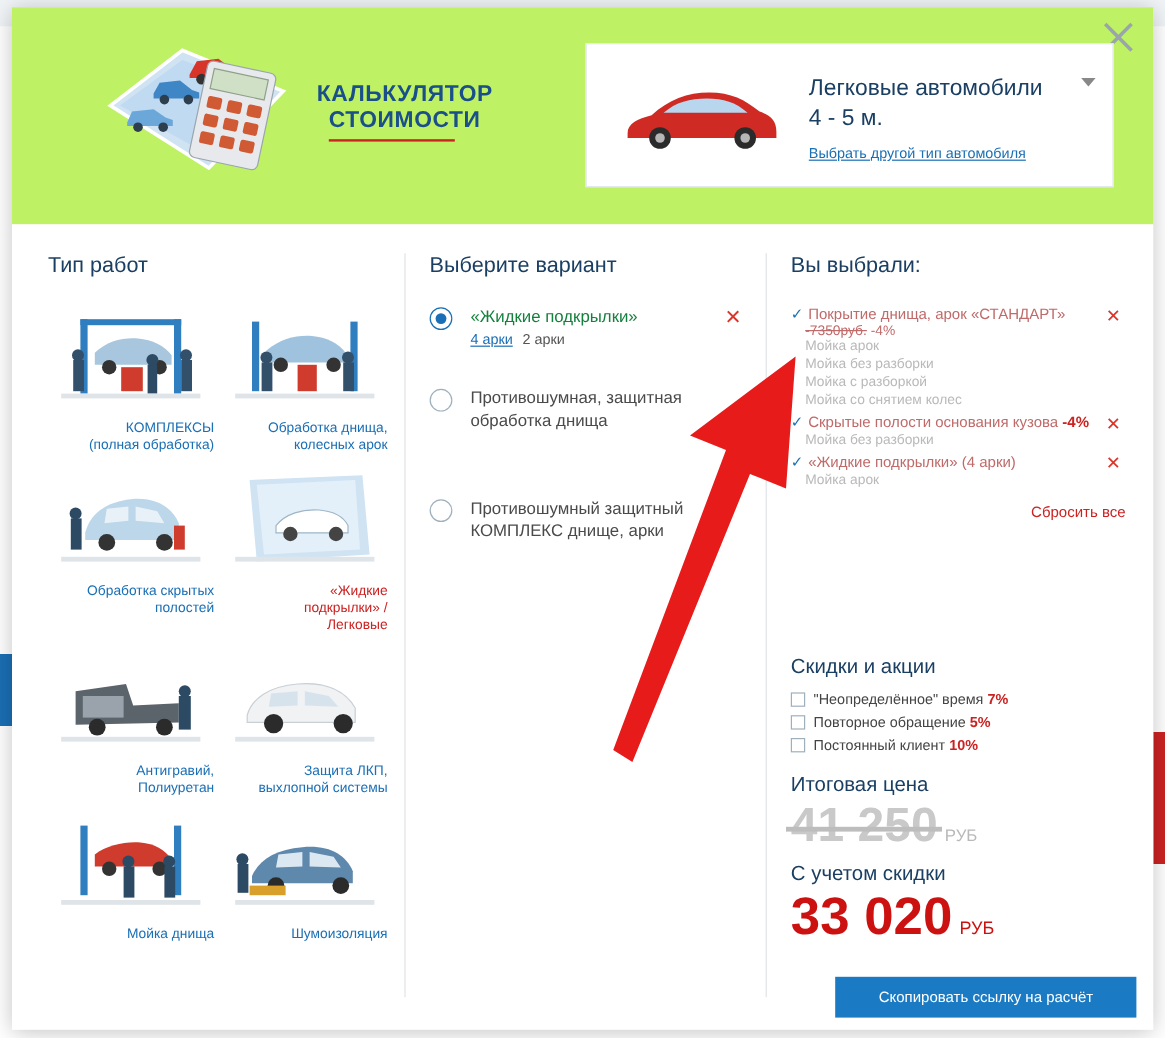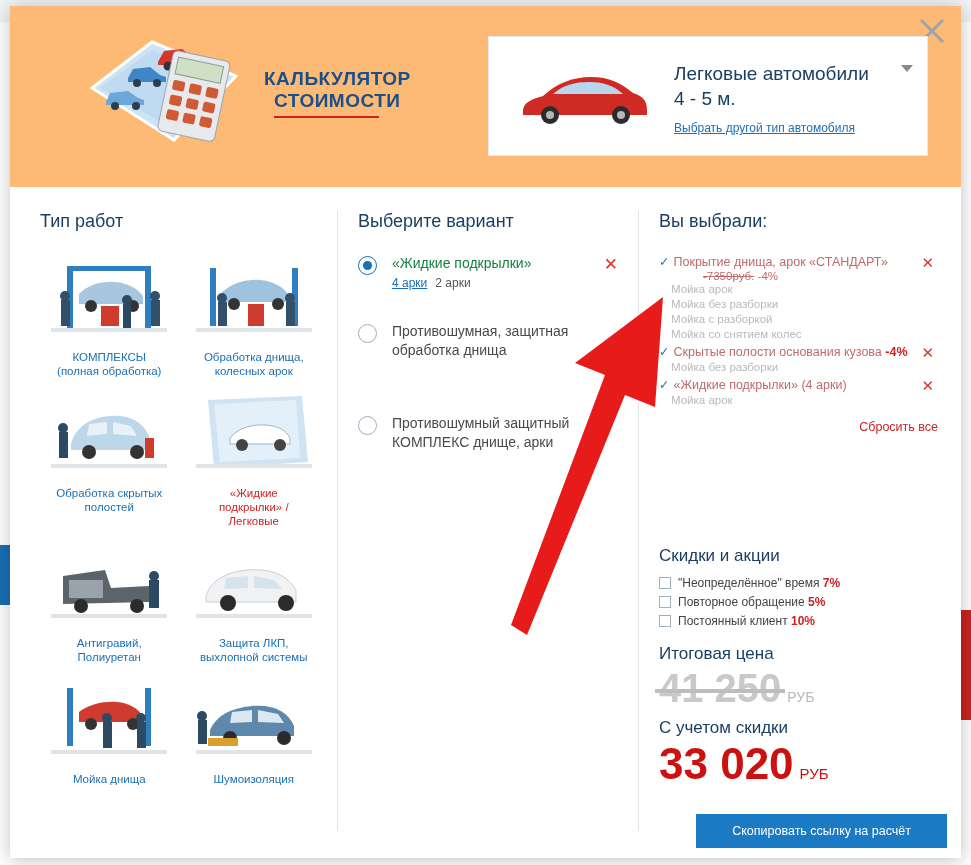--- a/index.html
+++ b/index.html
@@ -19,21 +19,21 @@
   .page-bg .bar-grey { position: absolute; left: 0; top: 0; width: 971px; height: 6px; background: #dfe5ea; }
 
   
   .modal {
     position: absolute; left: 10px; top: 6px;
     width: 951px; height: 852px;
     background: #ffffff;
     box-shadow: 0 2px 18px rgba(0,0,0,.25);
   }
   .modal-header {
-    height: 181px; background: #fdba74; position: relative;
+    height: 181px; background: #bef264; position: relative;
   }
   .close-icon {
     position: absolute; right: 12px; top: 8px;
     width: 34px; height: 34px; cursor: pointer;
   }
   .close-icon svg { display: block; }
 
   
   .logo-wrap { position: absolute; left: 64px; top: 22px; width: 340px; height: 130px; }
   .logo-art { position: absolute; left: 0; top: 0; width: 180px; height: 125px; }
@@ -69,21 +69,21 @@
   .modal-body { position: absolute; left: 0; top: 181px; width: 951px; height: 671px; background: #fff; }
   .col { position: absolute; top: 24px; }
   .col-1 { left: 30px; width: 283px; }
   .col-2 { left: 327px; width: 283px; border-left: 1px solid #dfe4e8; padding-left: 20px; height: 620px; }
   .col-3 { left: 628px; width: 300px; border-left: 1px solid #dfe4e8; padding-left: 20px; height: 620px; }
 
   .col-title { font-size: 18px; color: #1a3f63; margin-bottom: 22px; }
 
   
   .grid { display: grid; grid-template-columns: 1fr 1fr; gap: 6px 6px; }
-  .grid-item { text-align: center; cursor: pointer; padding-bottom: 6px; }
+  .grid-item { text-align: right; cursor: pointer; padding-bottom: 6px; }
   .grid-thumb { width: 128px; height: 92px; margin: 0 auto 4px; position: relative; }
   .grid-label { font-size: 11.5px; color: #1a6fb5; line-height: 14px; }
   .grid-item.selected .grid-label { color: #cc2222; }
 
   
   .variant { position: relative; padding: 0 30px 0 34px; margin-bottom: 28px; min-height: 40px; cursor: pointer; }
   .radio {
     position: absolute; left: 0; top: 2px; width: 19px; height: 19px; border-radius: 50%;
     border: 1px solid #9fb0bd; background: #fff;
   }
@@ -102,21 +102,21 @@
   }
 
   
   .sel-list { margin-top: 4px; }
   .sel-item { position: relative; padding-right: 28px; margin-bottom: 2px; }
   .sel-main { font-size: 12.5px; color: #b08a8a; line-height: 16px; }
   .sel-main .check { color: #1a6fb5; margin-right: 4px; }
   .sel-main .name { color: #c06a6a; }
   .sel-main .disc { color: #cc2222; font-weight: bold; }
   .sel-price { font-size: 11.5px; color: #c06a6a; padding-left: 12px; }
-  .sel-price .strike { text-decoration: line-through; margin-left: 32px; }
+  .sel-price .strike { text-decoration: line-through; }
   .sel-sub { font-size: 11.5px; color: #b9b9b9; padding-left: 12px; line-height: 15px; }
   .sel-x { position: absolute; right: 4px; top: 0; color: #d9372b; font-size: 15px; cursor: pointer; }
   .reset-link { text-align: right; margin-top: 12px; font-size: 12.5px; color: #cc2222; cursor: pointer; }
 
   
   .disc-block { margin-top: 112px; }
   .disc-title { font-size: 17px; color: #1a3f63; margin-bottom: 10px; }
   .disc-row { display: flex; align-items: center; margin-bottom: 5px; cursor: pointer; }
   .cb { width: 12px; height: 12px; border: 1px solid #9fb0bd; background: #fff; margin-right: 7px; flex: none; }
   .disc-label { font-size: 12px; color: #444; }

